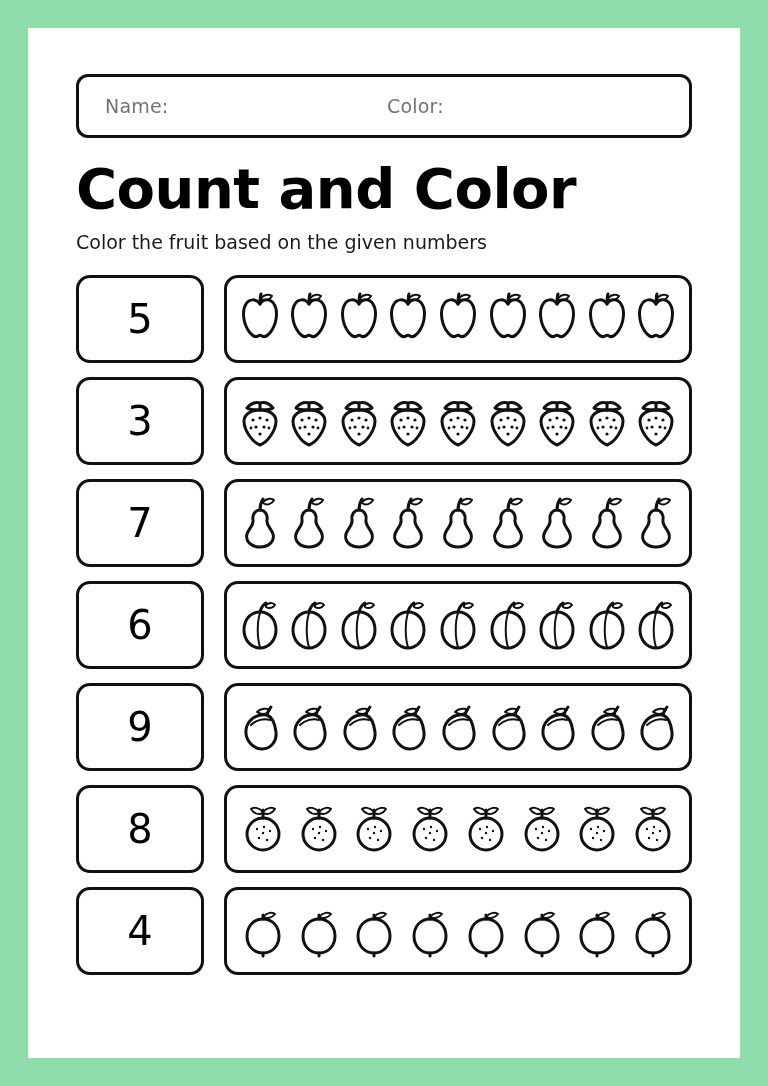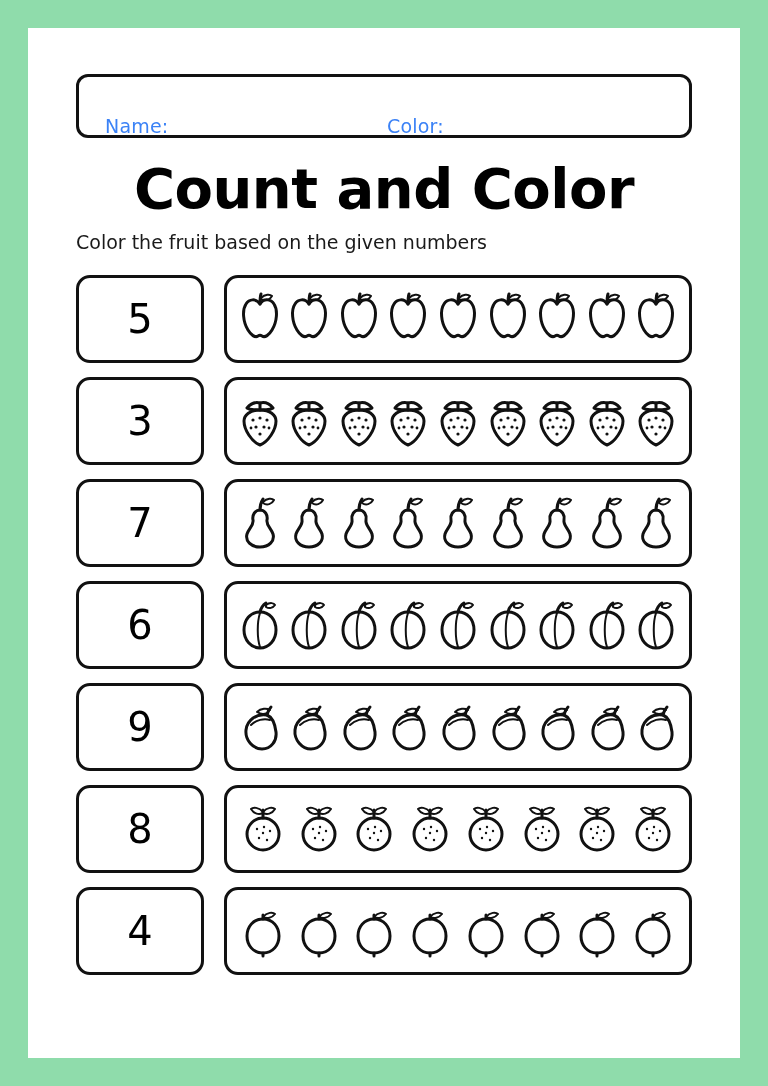--- a/index.html
+++ b/index.html
@@ -36,31 +36,29 @@
     height: 64px;
     border: 3px solid #111;
     border-radius: 12px;
     box-sizing: border-box;
   }
   .namebox .field {
     position: absolute;
     top: 50%;
     transform: translateY(-50%);
     font-size: 19px;
-    color: #3b82f6;
+    color: #737373;
     letter-spacing: 0.2px;
-    margin-top: 20px;
   }
   .namebox .field.name { left: 26px; }
   .namebox .field.class { left: 308px; }
 
   
   .title {
     margin-top: 22px;
-    text-align: center;
     font-family: "DejaVu Sans", sans-serif;
     font-weight: 900;
     font-size: 56px;
     line-height: 1.05;
     letter-spacing: -0.5px;
     color: #000;
   }
   .subtitle {
     margin-top: 12px;
     text-align: left;

